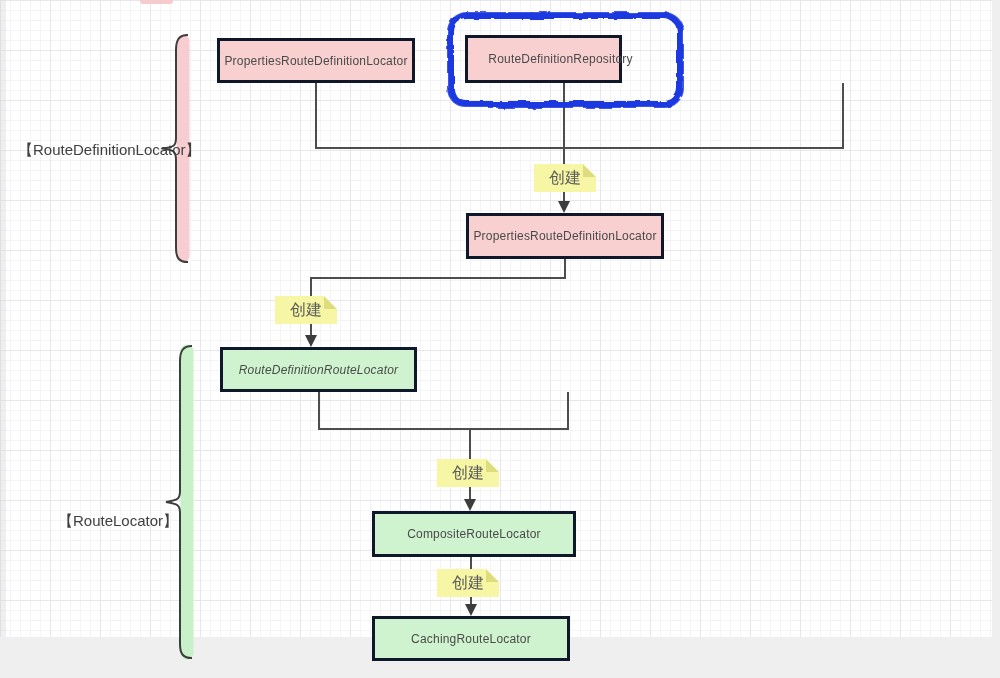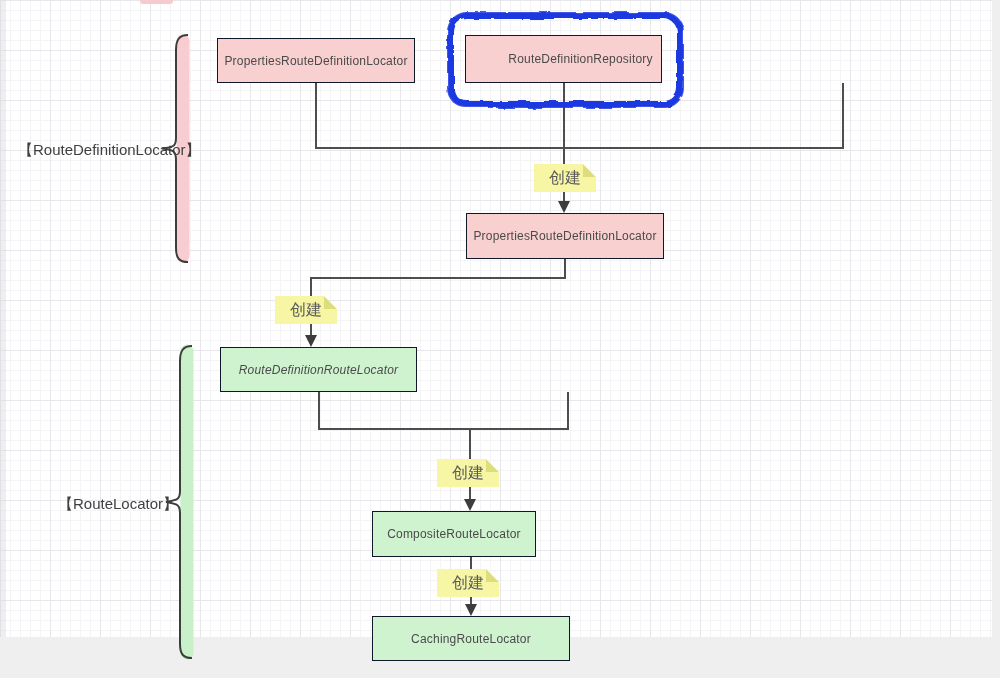--- a/index.html
+++ b/index.html
@@ -9,21 +9,21 @@
   #canvas{position:absolute;left:0;top:0;width:992px;height:637px;background-color:#ffffff;
     background-image:
       linear-gradient(to right,#e7e7eb 1px,transparent 1px),
       linear-gradient(to bottom,#e7e7eb 1px,transparent 1px),
       linear-gradient(to right,#f4f4f7 1px,transparent 1px),
       linear-gradient(to bottom,#f4f4f7 1px,transparent 1px);
     background-size:50px 50px,50px 50px,10px 10px,10px 10px;}
   #edge-left{position:absolute;left:0;top:0;width:6px;height:637px;background:rgba(210,210,215,.35);}
   #sliver-pink{position:absolute;left:140px;top:0;width:33px;height:4px;background:#f6cbce;border-radius:0 0 3px 3px;}
   #overlay{position:absolute;left:0;top:0;z-index:1;}
-  .node{position:absolute;z-index:2;border:1px solid #0f172a;box-sizing:border-box;
+  .node{position:absolute;z-index:2;border:3px solid #0f172a;box-sizing:border-box;
         display:flex;align-items:center;justify-content:center;
         font-size:12px;color:#4a4a4a;letter-spacing:.2px;}
   .pink{background:#f9d0d0;}
   .green{background:#cff3cf;}
   .note{position:absolute;z-index:3;width:62px;height:28px;background:#f6f6a4;
         display:flex;align-items:center;justify-content:center;font-size:16px;color:#5a5a5a;
         clip-path:polygon(0 0,calc(100% - 13px) 0,100% 13px,100% 100%,0 100%);}
   .note::after{content:"";position:absolute;top:0;right:0;width:13px;height:13px;background:#dedd7e;
         clip-path:polygon(0 0,100% 100%,0 100%);}
   .brace-label{position:absolute;z-index:2;font-size:15px;color:#3f3f3f;text-align:right;white-space:nowrap;}
@@ -69,44 +69,44 @@
 
     <g filter="url(#rough)" stroke="#1c39e0" fill="none" stroke-linejoin="round">
       <rect x="451" y="16" width="229" height="88" rx="16" stroke-width="6"></rect>
       <rect x="449" y="14" width="233" height="92" rx="18" stroke-width="4" opacity="0.85"></rect>
     </g>
   </svg>
 
   <div class="node pink" style="left:217px;top:38px;width:198px;height:45px;">
     <span>PropertiesRouteDefinitionLocator</span>
   </div>
-  <div class="node pink" style="left:465px;top:35px;width:197px;height:48px;padding-left:34px;">
+  <div class="node pink" style="left:465px;top:35px;width:157px;height:48px;padding-left:34px;">
     <span>RouteDefinitionRepository</span>
   </div>
   <div class="node pink" style="left:466px;top:213px;width:198px;height:46px;">
     <span>PropertiesRouteDefinitionLocator</span>
   </div>
   <div class="node green" style="left:220px;top:347px;width:197px;height:45px;font-style:italic;">
     <span>RouteDefinitionRouteLocator</span>
   </div>
-  <div class="node green" style="left:372px;top:511px;width:164px;height:46px;">
+  <div class="node green" style="left:372px;top:511px;width:204px;height:46px;">
     <span>CompositeRouteLocator</span>
   </div>
   <div class="node green" style="left:372px;top:616px;width:198px;height:45px;">
     <span>CachingRouteLocator</span>
   </div>
 
   <div class="note" style="left:534px;top:164px;">
     <span>创建</span>
   </div>
   <div class="note" style="left:275px;top:296px;">
     <span>创建</span>
   </div>
   <div class="note" style="left:437px;top:459px;">
     <span>创建</span>
   </div>
   <div class="note" style="left:437px;top:569px;">
     <span>创建</span>
   </div>
 
   <div class="brace-label" style="left:18px;top:141px;width:138px;">【RouteDefinitionLocator】</div>
-  <div class="brace-label" style="left:58px;top:495px;width:110px;">【RouteLocator】</div>
+  <div class="brace-label" style="left:58px;top:512px;width:110px;">【RouteLocator】</div>
 </div>
 
 </body></html>

